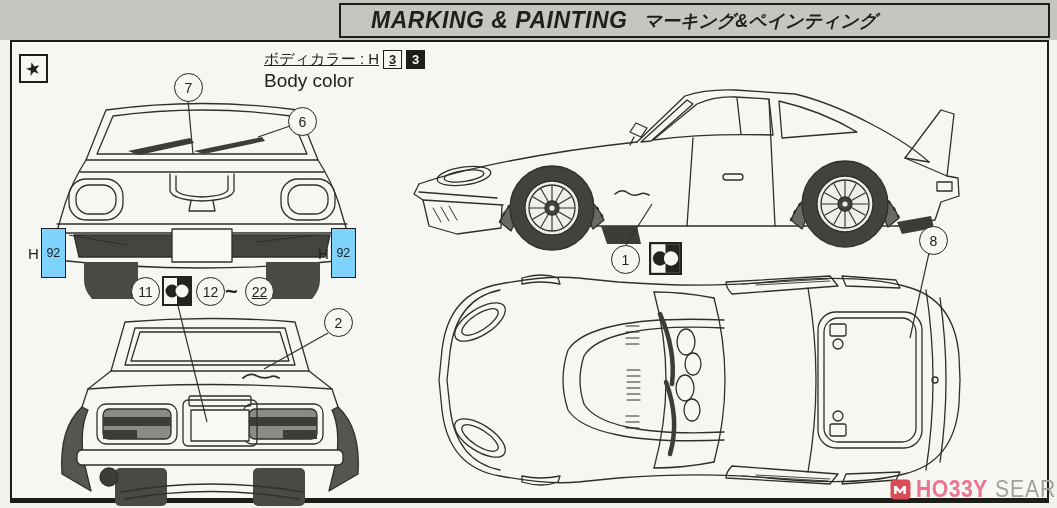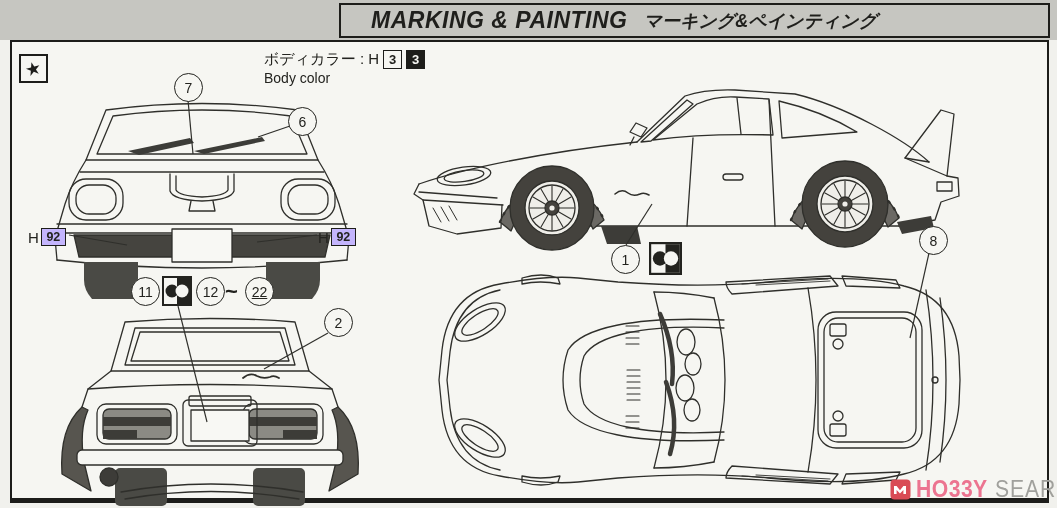--- a/index.html
+++ b/index.html
@@ -9,31 +9,31 @@
   .title-box{position:absolute;left:339px;top:3px;width:711px;height:35px;box-sizing:border-box;
              border:2px solid #1d1d1a;background:#c6c6c1;display:flex;align-items:center;padding-left:30px;gap:16px;}
   .title-en{font-size:23px;font-weight:bold;font-style:italic;letter-spacing:.5px;color:#1f1f1c;white-space:nowrap;}
   .title-jp{font-size:18px;font-weight:bold;font-style:italic;color:#1f1f1c;white-space:nowrap;}
   .content{position:absolute;left:10px;top:40px;width:1039px;height:463px;box-sizing:border-box;
            background:#f6f6f2;border:2px solid #1d1d1a;border-bottom-width:5px;}
   .abs{position:absolute;}
   .star-box{left:7px;top:12px;width:25px;height:25px;border:2px solid #1d1d1a;display:flex;
             align-items:center;justify-content:center;}
   .star-box span{font-size:18px;line-height:1;transform:rotate(-14deg);color:#1d1d1a;}
-  .bodycolor{left:252px;top:8px;display:flex;align-items:center;gap:4px;font-size:15px;}
+  .bodycolor{left:252px;top:8px;display:flex;align-items:center;gap:4px;font-size:15px;text-decoration:underline;}
   .code-box{display:inline-flex;width:17px;height:17px;border:1.6px solid #1d1d1a;align-items:center;
             justify-content:center;font-size:13px;font-weight:bold;background:#f6f6f2;}
   .code-box.filled{background:#1d1d1a;color:#f6f6f2;border-color:#1d1d1a;}
-  .bodycolor-en{left:252px;top:28px;font-size:14px;}
+  .bodycolor-en{left:252px;top:28px;font-size:19px;}
   .callout{width:27px;height:27px;border:1.6px solid #23231f;border-radius:50%;background:#f6f6f2;
            display:flex;align-items:center;justify-content:center;font-size:14px;z-index:5;}
   .tilde{font-size:22px;font-weight:bold;z-index:5;}
   .paintcode{display:flex;align-items:center;gap:2px;font-size:15px;z-index:5;}
   .paintcode .pc-box{display:inline-flex;min-width:21px;height:16px;border:1.6px solid #1d1d1a;
-           align-items:center;justify-content:center;font-size:12.5px;font-weight:bold;background:#c4b5fd;padding:0 1px;}
+           align-items:center;justify-content:center;font-size:12.5px;font-weight:normal;background:#7dd3fc;padding:16px 1px;}
   .checker{z-index:5;}
   .leaders{left:0;top:0;z-index:4;pointer-events:none;}
   .watermark{left:878px;top:434px;display:flex;align-items:center;gap:5px;z-index:6;}
   .wm-brand{font-size:23px;font-weight:bold;color:#ec7490;letter-spacing:.5px;transform:scaleX(.92);transform-origin:left;}
   .wm-suffix{font-size:23px;color:#a0a09c;letter-spacing:1px;transform:scaleX(.92);transform-origin:left;margin-left:-4px;}
   svg{display:block;}
 </style>
 </head>
 <body>
 

